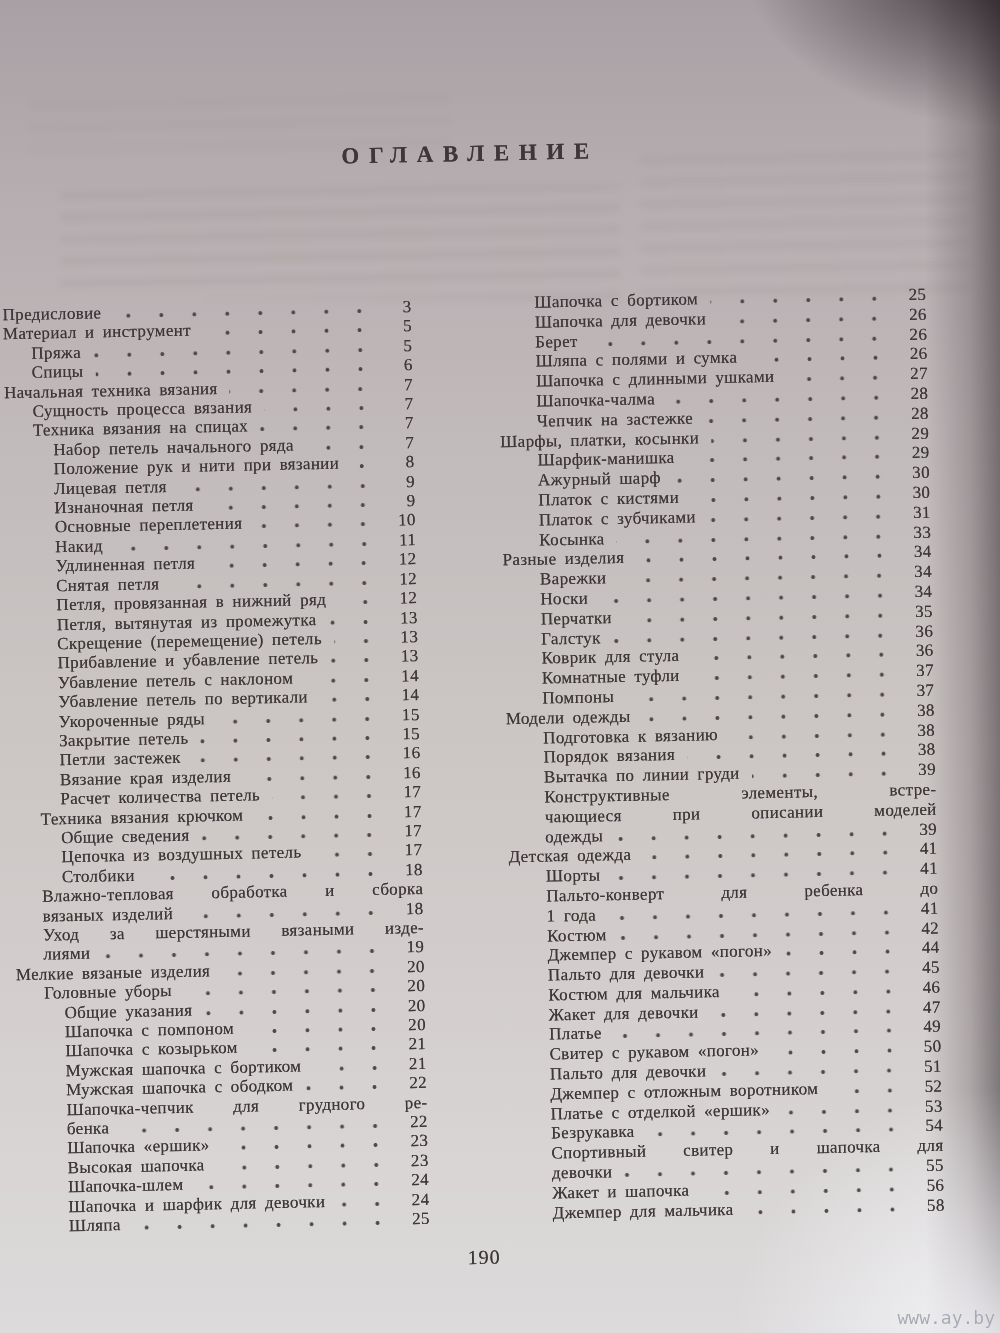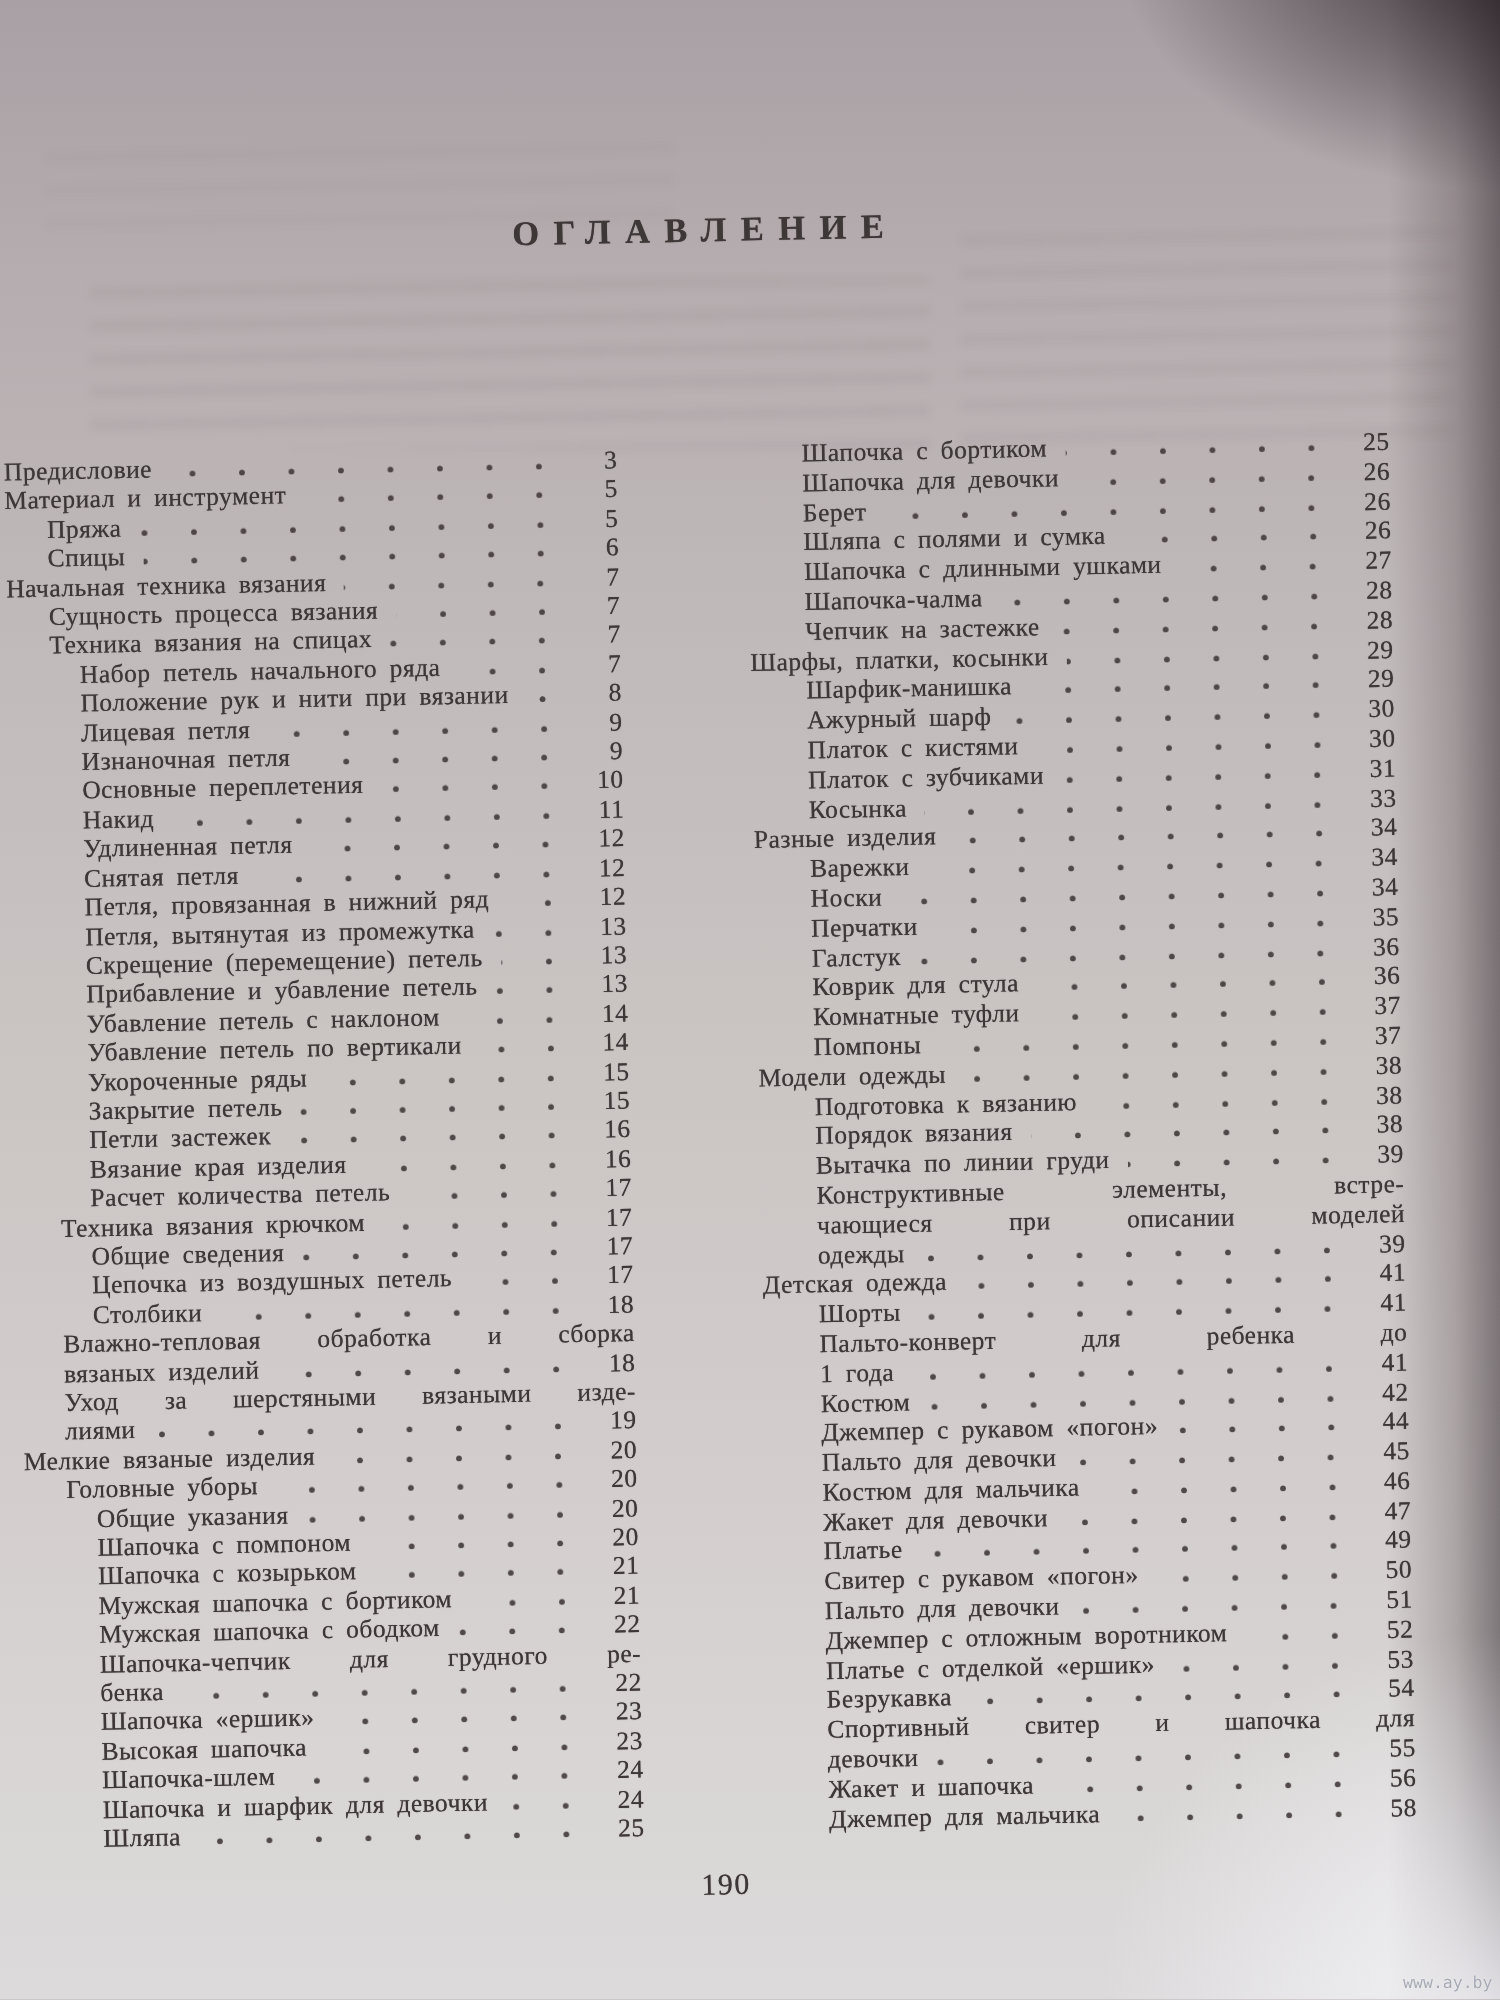--- a/index.html
+++ b/index.html
@@ -43,21 +43,21 @@
   .label.fill{flex:1 1 auto;white-space:normal;text-align:justify;text-align-last:justify;}
   .leader{
     flex:1 1 auto;min-width:0;height:6px;align-self:baseline;margin:0 9px 0 12px;
     background-image:radial-gradient(circle at center, rgba(66,58,58,.9) 1.6px, rgba(66,58,58,0) 2.3px);
     background-size:33px 6px;background-repeat:repeat-x;background-position:right 1px;
   }
   .pnum{min-width:27px;text-align:right;white-space:nowrap;}
   .footer-num{position:absolute;left:456px;top:1246px;font-size:20px;letter-spacing:1px;}
   .watermark{
     position:absolute;right:5px;bottom:5px;
-    font-family:"DejaVu Sans Mono",monospace;font-size:11px;color:#a7aab5;
+    font-family:"DejaVu Sans Mono",monospace;font-size:18px;color:#a7aab5;
     text-shadow:0 0 1px rgba(255,255,255,.8);
   }
 </style>
 </head>
 <body>
 
 <div class="page">
   <div class="ghost g1"></div>
   <div class="ghost g2"></div>
   <div class="ghost g3"></div>

